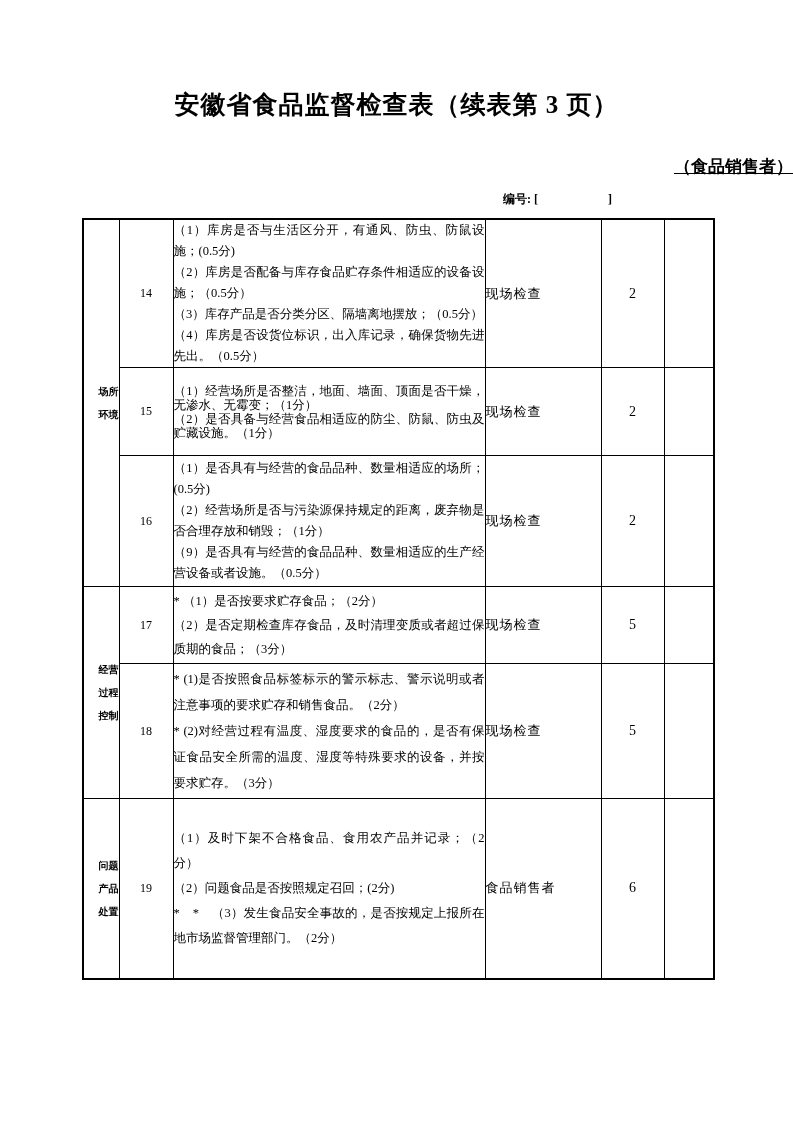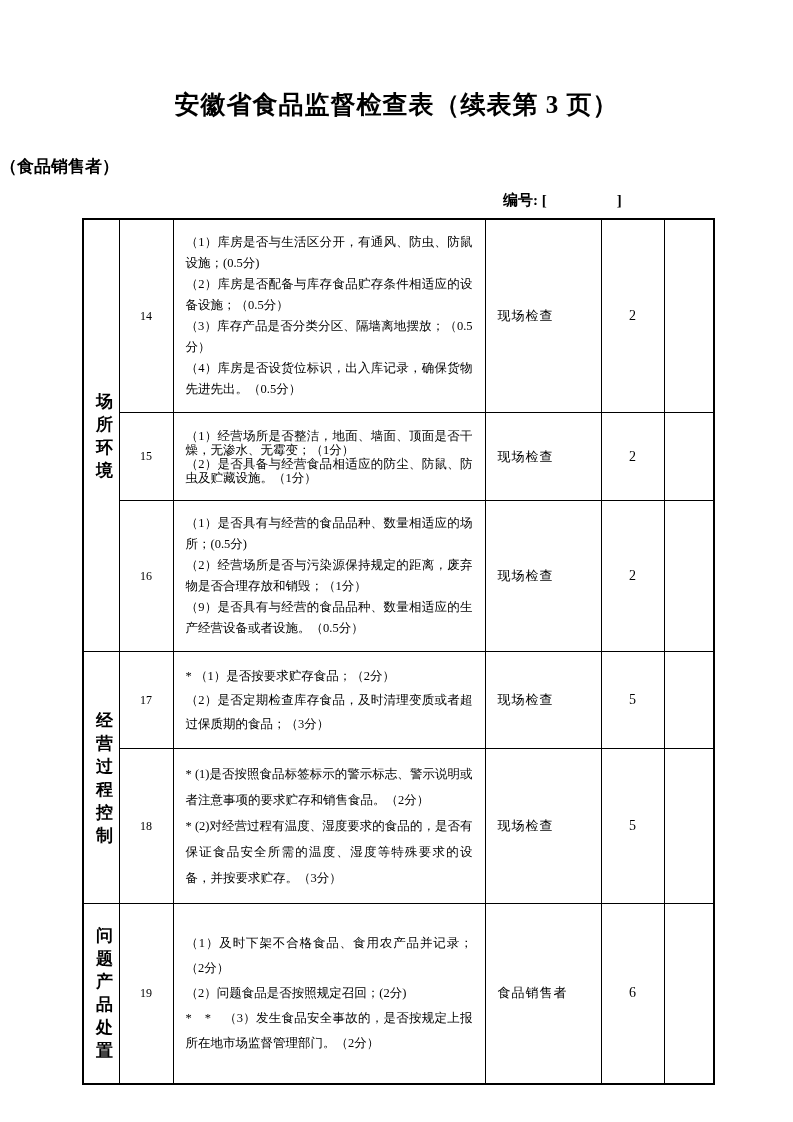--- a/index.html
+++ b/index.html
@@ -5,44 +5,44 @@
   html,body{margin:0;padding:0;}
   body{
     width:793px;height:1122px;background:#ffffff;position:relative;
     font-family:"Liberation Serif","DejaVu Serif",serif;color:#000;
   }
   .doc-title{
     position:absolute;top:88px;left:0;width:100%;text-align:center;
     font-size:25px;font-weight:700;letter-spacing:1px;
   }
   .doc-subtitle{
-    position:absolute;top:155px;left:0;width:100%;text-align:left;
-    font-size:17px;font-weight:700;
+    position:absolute;top:155px;left:0;width:100%;text-align:right;
+    font-size:17px;font-weight:700;text-decoration:underline;
   }
   .serial-line{
     position:absolute;top:191px;left:503px;
-    font-size:15px;font-weight:700;white-space:nowrap;
+    font-size:12px;font-weight:700;white-space:nowrap;
   }
   .serial-line .gap{display:inline-block;width:70px;}
   table.insp{
     position:absolute;top:218px;left:82px;width:631px;
     border-collapse:collapse;table-layout:fixed;
     border:2px solid #000;
   }
   table.insp td{
-    border:1px solid #000;vertical-align:middle;padding:12px;
+    border:1px solid #000;vertical-align:middle;padding:0;
   }
   col.c-cat{width:36px;}
   col.c-num{width:54px;}
   col.c-items{width:312px;}
   col.c-method{width:116px;}
   col.c-score{width:63px;}
   col.c-extra{width:50px;}
   td.cat{
-    font-weight:700;font-size:17px;text-align:center;
+    font-weight:700;font-size:10px;text-align:right;
     white-space:pre-line;line-height:23px;
   }
   td.num{text-align:center;font-size:12px;}
   td.items{padding:2px 4px;font-size:12.5px;text-align:justify;}
   td.items p{margin:0;text-align:justify;}
   td.method{font-size:13px;padding:0 1px;letter-spacing:1px;}
   td.score{text-align:center;font-size:14px;}
   tr.r14{height:146px;} tr.r14 td.items{line-height:21px;}
   tr.r15{height:88px;}  tr.r15 td.items{line-height:14px;margin-left:12px;}
   tr.r16{height:131px;} tr.r16 td.items{line-height:21px;}

